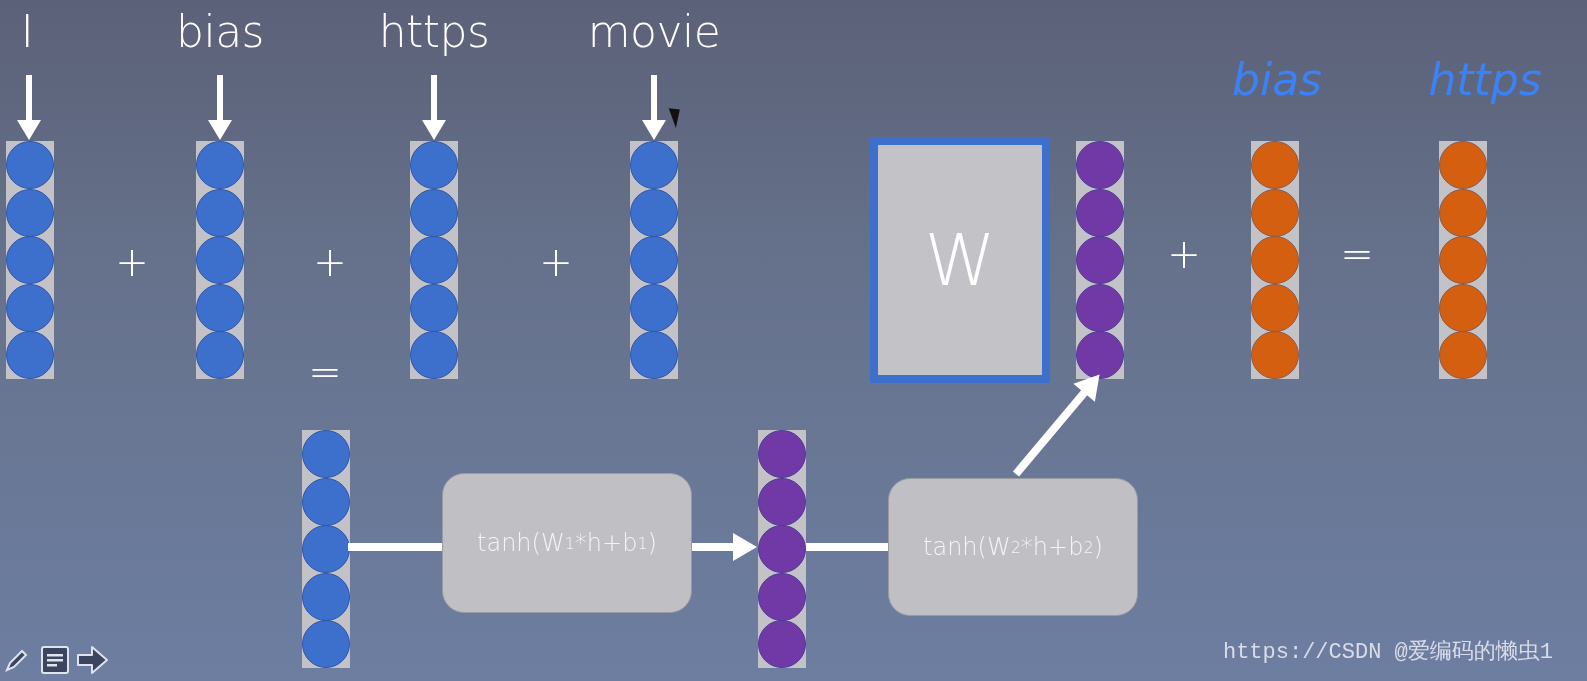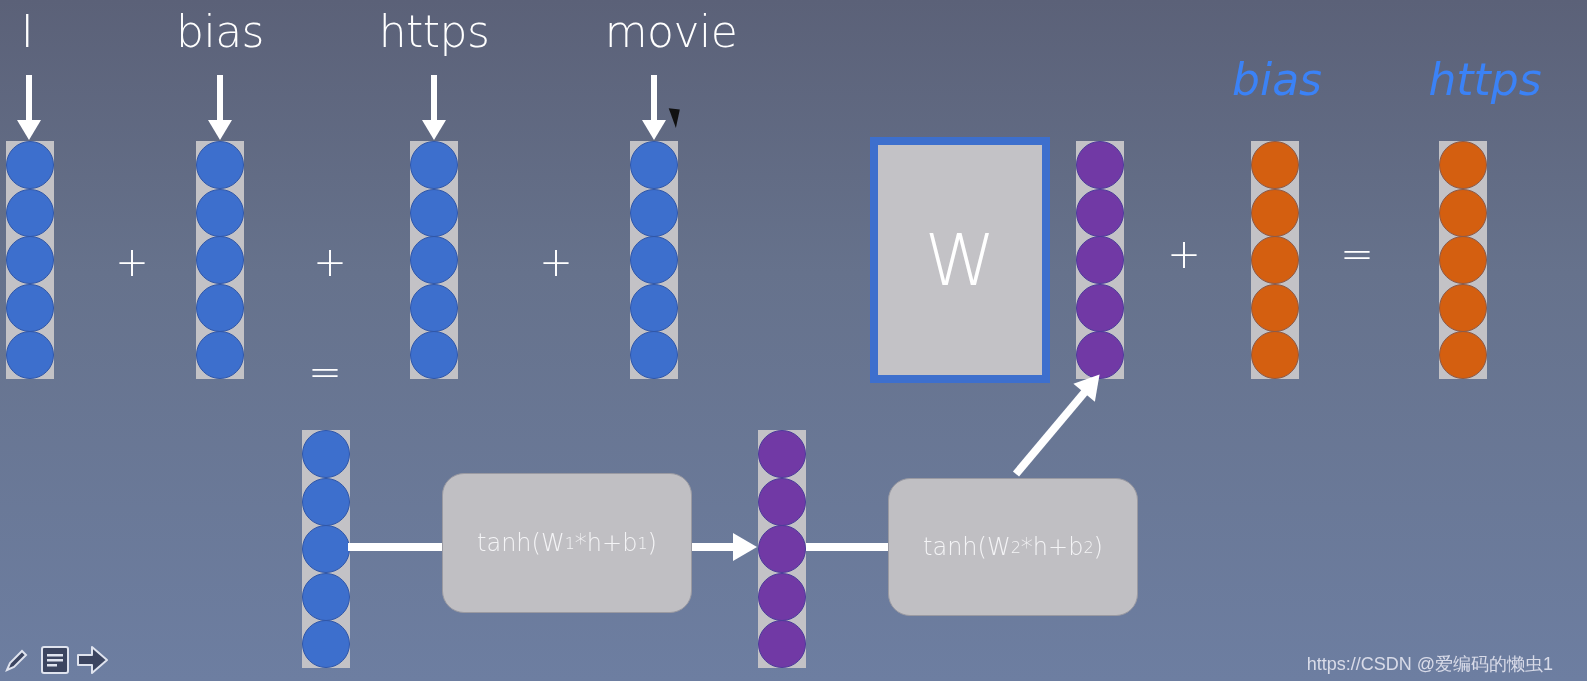--- a/index.html
+++ b/index.html
@@ -25,29 +25,29 @@
   .fbox { position: absolute; background: #c0bfc3; border-radius: 22px; border: 1px solid #9a9aa2; color: #f4f4f6; font-size: 24px; font-weight: 300; display: flex; align-items: center; justify-content: center; }
   .fbox sub { font-size: 16px; vertical-align: -6px; }
   .hline { position: absolute; height: 8px; background: #fff; }
   .arrowhead-right { position: absolute; width: 0; height: 0; border-top: 14px solid transparent; border-bottom: 14px solid transparent; border-left: 24px solid #fff; }
   .diag-arrow { position: absolute; left: 1012px; top: 474px; width: 8px; height: 112px; background: #fff; transform-origin: top center; transform: rotate(-140deg); }
   .diag-arrow::after { content: ""; position: absolute; left: 50%; bottom: -18px; transform: translateX(-50%);
     border-left: 14px solid transparent; border-right: 14px solid transparent; border-top: 24px solid #fff; }
   .cursor { position: absolute; left: 672px; top: 106px; width: 0; height: 0; border-left: 10px solid #111; border-top: 5px solid transparent; border-bottom: 16px solid transparent; transform: rotate(-20deg); }
   .toolbar { position: absolute; left: 0; top: 640px; height: 40px; display: flex; gap: 4px; align-items: center; }
   .tb-icon { width: 34px; height: 32px; display: flex; align-items: center; justify-content: center; }
-  .watermark { position: absolute; right: 34px; top: 652px; font-family: Liberation Sans, sans-serif; font-size: 18px; color: rgba(235,235,245,0.85); }
+  .watermark { position: absolute; right: 34px; top: 636px; font-family: Liberation Mono, monospace; font-size: 22px; color: rgba(235,235,245,0.85); }
 </style>
 </head>
 <body>
 
 <div class="word" style="left:27px">I</div>
 <div class="word" style="left:220px">bias</div>
 <div class="word" style="left:434px">https</div>
-<div class="word" style="left:671px">movie</div>
+<div class="word" style="left:654px">movie</div>
 
 <div class="label-italic" style="left:1277px">bias</div>
 <div class="label-italic" style="left:1485px">https</div>
 
 <div class="arrow-down" style="left:29px"></div>
 <div class="arrow-down" style="left:220px"></div>
 <div class="arrow-down" style="left:434px"></div>
 <div class="arrow-down" style="left:654px"></div>
 
 <div class="cursor"></div>

